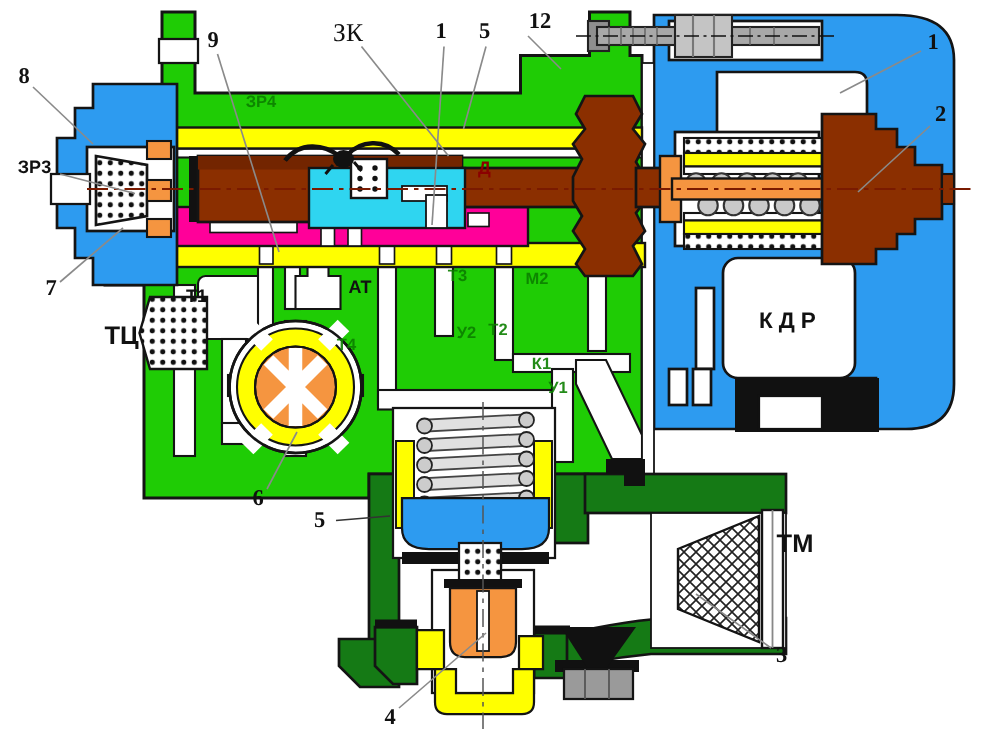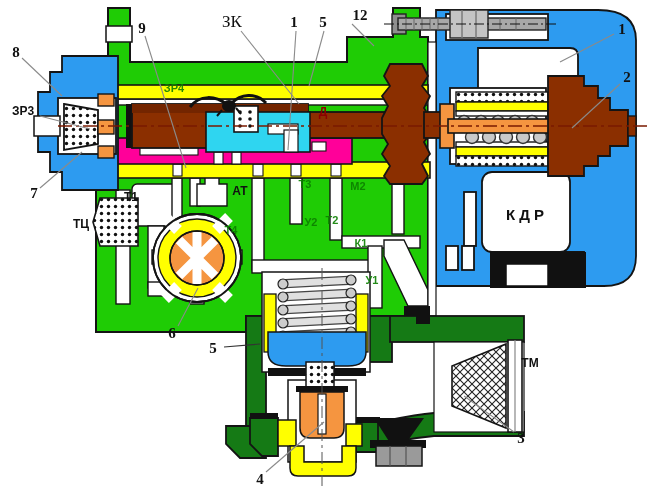--- a/index.html
+++ b/index.html
@@ -3,21 +3,21 @@
 <meta charset="utf-8">
 <style>
   html,body{margin:0;padding:0;background:#ffffff;}
   #stage{position:relative;width:660px;height:493px;background:#ffffff;overflow:hidden;
          font-family:"Liberation Sans",sans-serif;}
   #stage svg{position:absolute;left:0;top:0;}
   #labels-layer{position:absolute;left:0;top:0;width:660px;height:493px;pointer-events:none;}
   .lbl{position:absolute;transform:translate(-50%,-50%);white-space:nowrap;color:#111;}
   .num{font-family:"Liberation Serif",serif;font-size:15px;font-weight:700;}
   .zk{font-family:"Liberation Serif",serif;font-size:17px;font-weight:400;}
-  .big{font-size:12px;font-weight:700;}
+  .big{font-size:17px;font-weight:700;}
   .kdr{font-size:15px;font-weight:700;letter-spacing:4px;}
   .small{font-size:12px;font-weight:700;}
   .green{font-size:11px;font-weight:700;color:#0c7f00;opacity:.9;}
   .red{font-size:12px;font-weight:700;color:#8b0000;}
 </style>
 </head>
 <body>
 
 <div id="stage">
 <svg width="660" height="493" viewBox="0 0 660 493">
@@ -285,33 +285,33 @@
 <div id="labels-layer">
       <span class="lbl num" style="left: 16px; top: 52px;">8</span>
       <span class="lbl num" style="left: 142px; top: 28px;">9</span>
       <span class="lbl zk" style="left: 232px; top: 22px;">ЗК</span>
       <span class="lbl num" style="left: 294px; top: 22px;">1</span>
       <span class="lbl num" style="left: 323px; top: 22px;">5</span>
       <span class="lbl num" style="left: 360px; top: 15px;">12</span>
       <span class="lbl num" style="left: 622px; top: 29px;">1</span>
       <span class="lbl num" style="left: 627px; top: 77px;">2</span>
       <span class="lbl small" style="left: 23px; top: 111px;">ЗР3</span>
-      <span class="lbl green" style="left: 174px; top: 88px; text-align: right;">ЗР4</span>
+      <span class="lbl green" style="left: 174px; top: 68px; text-align: right;">ЗР4</span>
       <span class="lbl num" style="left: 34px; top: 193px;">7</span>
       <span class="lbl big" style="left: 81px; top: 224px;">ТЦ</span>
       <span class="lbl small" style="left: 131px; top: 197px;">Т1</span>
       <span class="lbl small" style="left: 240px; top: 191px;">АТ</span>
       <span class="lbl red" style="left: 323px; top: 112px;">Д</span>
       <span class="lbl green" style="left: 305px; top: 184px;">Т3</span>
       <span class="lbl green" style="left: 358px; top: 186px;">М2</span>
       <span class="lbl green" style="left: 311px; top: 222px;">У2</span>
       <span class="lbl green" style="left: 332px; top: 220px;">Т2</span>
       <span class="lbl green" style="left: 231px; top: 230px;">Т4</span>
       <span class="lbl green" style="left: 361px; top: 243px; text-align: right;">К1</span>
-      <span class="lbl green" style="left: 372px; top: 280px;">У1</span>
+      <span class="lbl green" style="left: 372px; top: 259px;">У1</span>
       <span class="lbl kdr" style="left: 527px; top: 214px;">КДР</span>
       <span class="lbl big" style="left: 530px; top: 363px;">ТМ</span>
       <span class="lbl num" style="left: 172px; top: 333px;">6</span>
       <span class="lbl num" style="left: 213px; top: 348px;">5</span>
       <span class="lbl num" style="left: 260px; top: 479px;">4</span>
       <span class="lbl num" style="left: 521px; top: 438px;">3</span>
     </div>
 </div>
 
 </body></html>

